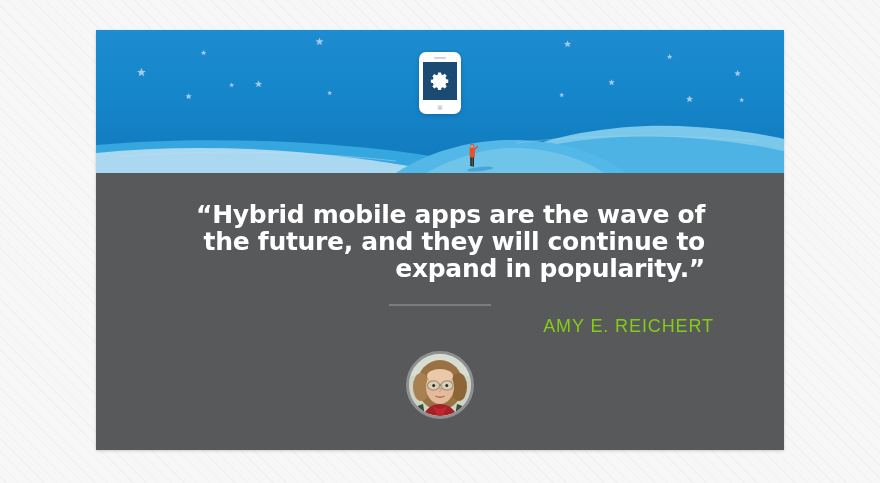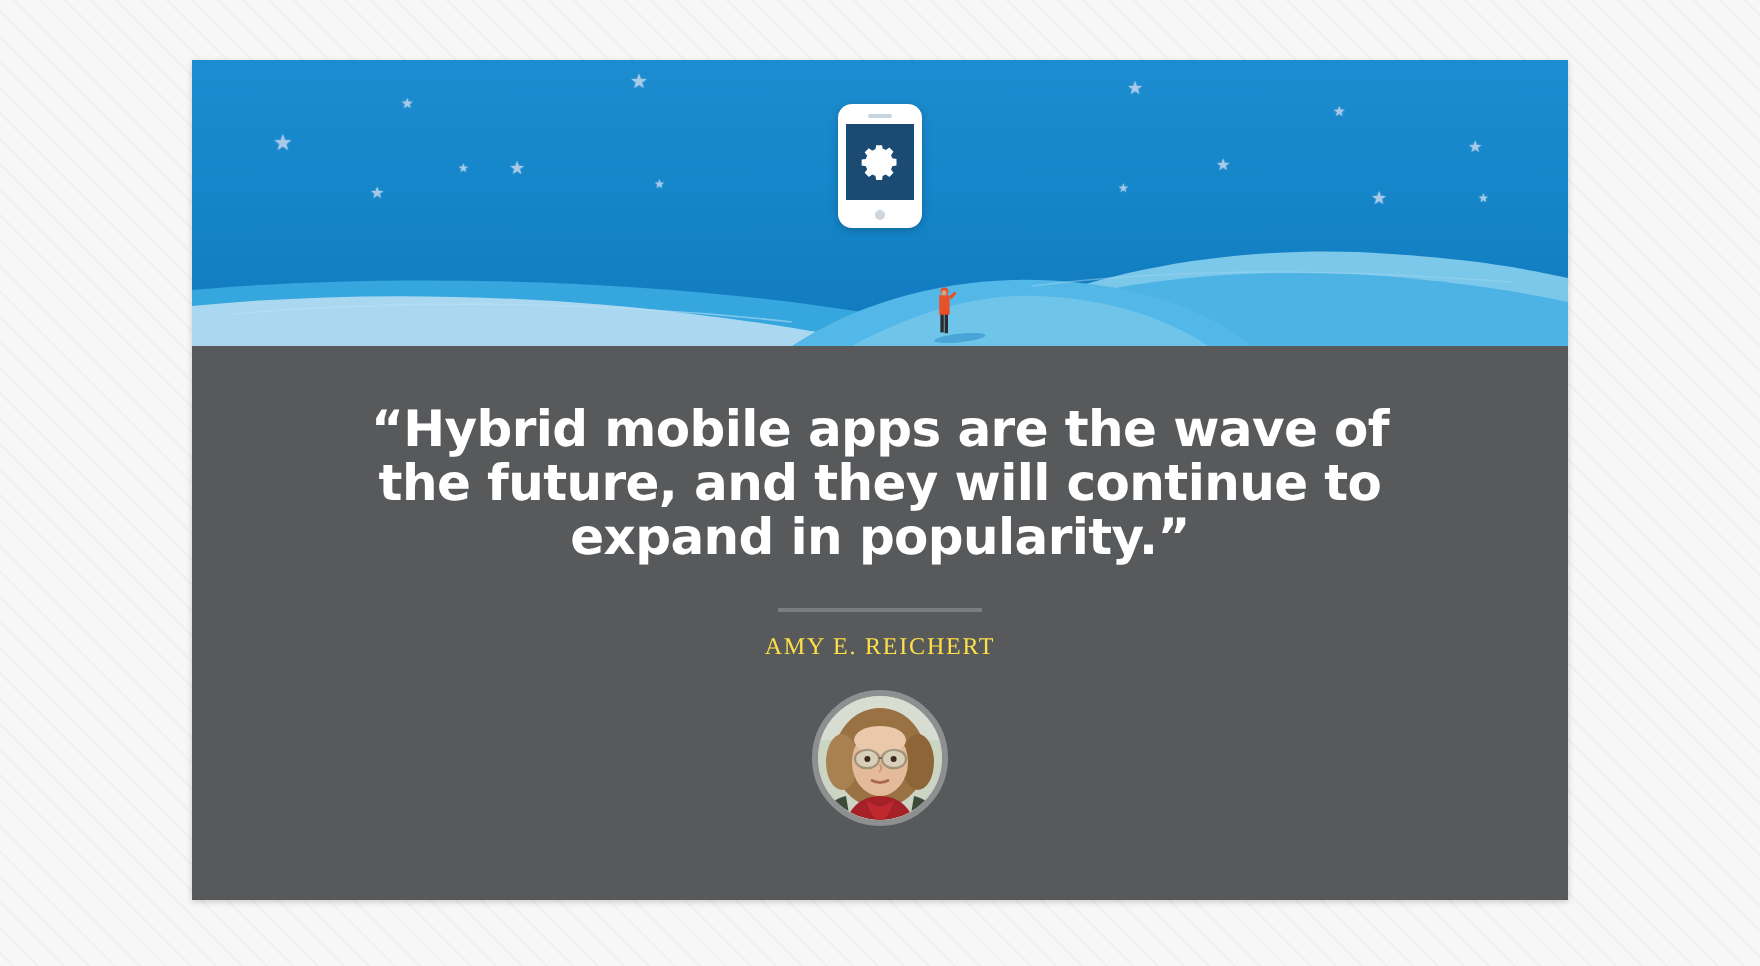--- a/index.html
+++ b/index.html
@@ -106,21 +106,21 @@
   }
 
   
   #quote-body {
     position: relative;
     width: 100%;
     height: 277px;
     background: #58595b;
     box-sizing: border-box;
     padding: 28px 70px 0 70px;
-    text-align: center;
+    text-align: right;
   }
 
   #quote-text {
     margin: 0;
     color: #ffffff;
     font-family: "DejaVu Sans", "Liberation Sans", sans-serif;
     font-size: 25px;
     font-weight: bold;
     line-height: 27px;
     letter-spacing: -0.3px;
@@ -131,23 +131,23 @@
 
   #attribution-divider {
     width: 102px;
     height: 2px;
     background: #7b7c7e;
     margin: 22px auto 10px auto;
   }
 
   #author-name {
     margin: 0;
-    color: #fde047;
-    font-family: Liberation Serif, serif;
-    font-size: 12px;
+    color: #84cc16;
+    font-family: Liberation Sans, sans-serif;
+    font-size: 18px;
     font-weight: normal;
     letter-spacing: 0.9px;
   }
 
   #author-role {
     margin: 5px 0 0 0;
     color: #d6d7d8;
     font-family: "DejaVu Sans", "Liberation Sans", sans-serif;
     font-size: 11.5px;
     letter-spacing: 0.1px;

